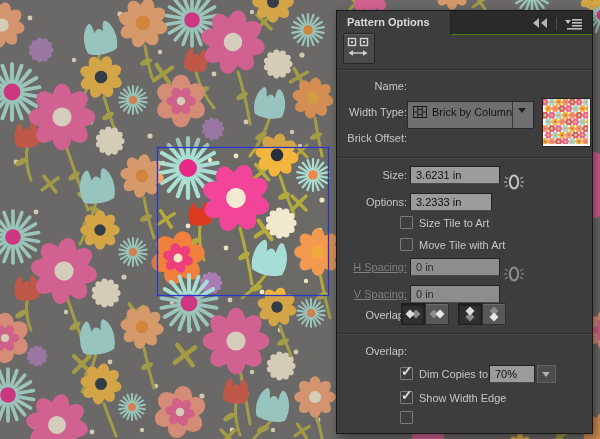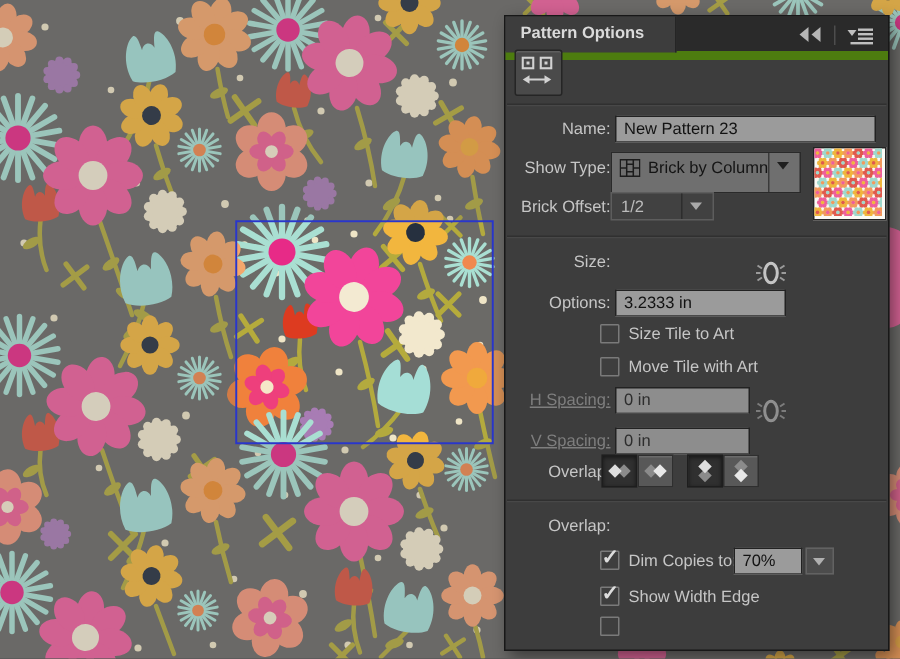--- a/index.html
+++ b/index.html
@@ -4,21 +4,21 @@
 <style>
   html,body{margin:0;padding:0;background:#555;}
   .stage{position:relative;width:600px;height:439px;overflow:hidden;background:#6b6a67;
          font-family:"Liberation Sans",sans-serif;}
   #pattern-svg{position:absolute;left:0;top:0;display:block;}
 
   
   .panel{position:absolute;left:336px;top:10px;width:257px;height:424px;background:#3d3d3d;
          border:1px solid #181818;box-shadow:3px 4px 10px rgba(0,0,0,.45);box-sizing:border-box;}
   .tabbar{position:absolute;left:0;top:0;right:0;height:23px;background:#2a2a2a;
-          border-bottom:6px solid #4d7c0f;}
+          border-bottom:1px solid #4d7c0f;}
   .tab{position:absolute;left:0;top:0;width:113px;height:24px;background:#3d3d3d;
        border-right:1px solid #252525;}
   .tab span{display:block;padding:5px 0 0 10px;font-size:11px;font-weight:bold;color:#dadada;}
   .hicons{position:absolute;right:9px;top:5px;display:flex;align-items:center;gap:7px;}
   .vdiv{width:1px;height:13px;background:#4d4d4d;}
 
   .lbl{position:absolute;left:0;width:70px;text-align:right;font-size:11px;color:#c6c6c6;white-space:nowrap;}
   .lbl.dim{color:#7e7e7e;text-decoration:underline;}
   .tf{position:absolute;box-sizing:border-box;background:#9b9b9b;border:1px solid #222;
       border-bottom-color:#4a4a4a;color:#121212;font-size:11px;padding:2px 0 0 5px;height:18px;white-space:nowrap;}
@@ -1090,42 +1090,37 @@
         <rect x="16.5" y="4.5" width="7" height="7" fill="none" stroke="#d2d2d2" stroke-width="1.4"></rect>
         <rect x="19" y="7" width="2" height="2" fill="#d2d2d2"></rect>
         <line x1="8" y1="19" x2="20" y2="19" stroke="#d2d2d2" stroke-width="1.4"></line>
         <polygon points="4.5,19 9,16.2 9,21.8" fill="#d2d2d2"></polygon>
         <polygon points="23.5,19 19,16.2 19,21.8" fill="#d2d2d2"></polygon>
       </svg>
     </div>
     <div class="sep" style="top:58px"></div>
 
     <div class="lbl" style="top:69px">Name:</div>
-    <div class="tf" style="left:73px;top:66px;width:174px">New Pattern 23</div>
-
-    <div class="lbl" style="top:95px">Show Type:</div>
+
+    <div class="lbl" style="top:95px">Width Type:</div>
     <div class="dd light" style="left:70px;top:90px;width:127px">
       <svg width="14" height="12" style="position:absolute;left:5px;top:4px">
         <rect x="0.5" y="0.5" width="13" height="11" fill="none" stroke="#1c1c1c"></rect>
         <line x1="4.8" y1="0.5" x2="4.8" y2="11.5" stroke="#1c1c1c"></line>
         <line x1="9.2" y1="0.5" x2="9.2" y2="11.5" stroke="#1c1c1c"></line>
         <line x1="0.5" y1="6" x2="4.8" y2="6" stroke="#1c1c1c"></line>
         <line x1="4.8" y1="3.5" x2="9.2" y2="3.5" stroke="#1c1c1c"></line>
         <line x1="4.8" y1="8.5" x2="9.2" y2="8.5" stroke="#1c1c1c"></line>
         <line x1="9.2" y1="6" x2="13.5" y2="6" stroke="#1c1c1c"></line>
       </svg>
       <span class="txt" style="left:24px">Brick by Column</span>
       <span class="arr"></span>
     </div>
 
     <div class="lbl" style="top:121px">Brick Offset:</div>
-    <div class="dd" style="left:70px;top:117px;width:69px">
-      <span class="txt">1/2</span>
-      <span class="arr"></span>
-    </div>
 
     <div class="swatchprev">
       <svg id="swatch-svg" width="45" height="45">
           <rect x="0" y="0" width="45" height="45" fill="#fbfaf4"></rect>
           <circle cx="4.3" cy="3" r="1.5" fill="#ee5f9a"></circle>
           <circle cx="3.1500000000000004" cy="4.991858428704209" r="1.5" fill="#ee5f9a"></circle>
           <circle cx="0.8500000000000005" cy="4.991858428704209" r="1.5" fill="#ee5f9a"></circle>
           <circle cx="-0.2999999999999998" cy="3.0000000000000004" r="1.5" fill="#ee5f9a"></circle>
           <circle cx="0.849999999999999" cy="1.008141571295792" r="1.5" fill="#ee5f9a"></circle>
           <circle cx="3.1500000000000004" cy="1.0081415712957913" r="1.5" fill="#ee5f9a"></circle>
@@ -1465,22 +1460,23 @@
           <circle cx="40.5" cy="42.599999999999994" r="1.5" fill="#f2995c"></circle>
           <circle cx="41.65" cy="40.60814157129579" r="1.5" fill="#f2995c"></circle>
           <circle cx="43.949999999999996" cy="40.60814157129579" r="1.5" fill="#f2995c"></circle>
           <circle cx="42.8" cy="42.599999999999994" r="1.2" fill="#ee5f9a"></circle>
         </svg>
     </div>
 
     <div class="sep" style="top:146px"></div>
 
     <div class="lbl" style="top:158px">Size:</div>
+    <div class="tf" style="left:73px;top:155px;width:90px">3.6231 in</div>
     <div class="lbl" style="top:185px">Options:</div>
-    <div class="tf" style="left:73px;top:182px;width:114px">3.2333 in</div>
+    <div class="tf" style="left:73px;top:182px;width:82px">3.2333 in</div>
     <div class="linkic" style="top:157px">
       <svg width="22" height="28">
         <ellipse cx="11" cy="14" rx="4.2" ry="6.5" fill="none" stroke="#c4c4c4" stroke-width="2"></ellipse>
         <path d="M2,9 L5,11 M1,14 L4,14 M2,19 L5,17 M20,9 L17,11 M21,14 L18,14 M20,19 L17,17" stroke="#9a9a9a" stroke-width="1.4"></path>
       </svg>
     </div>
 
     <div class="cb" style="left:63px;top:205px"></div>
     <div class="cblbl" style="left:82px;top:206px">Size Tile to Art</div>
     <div class="cb" style="left:63px;top:227px"></div>

